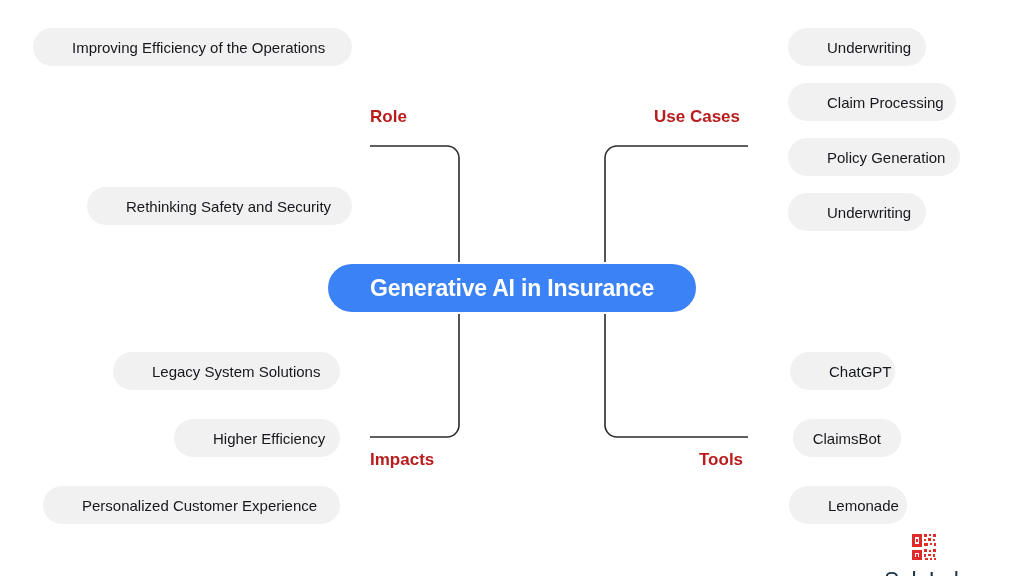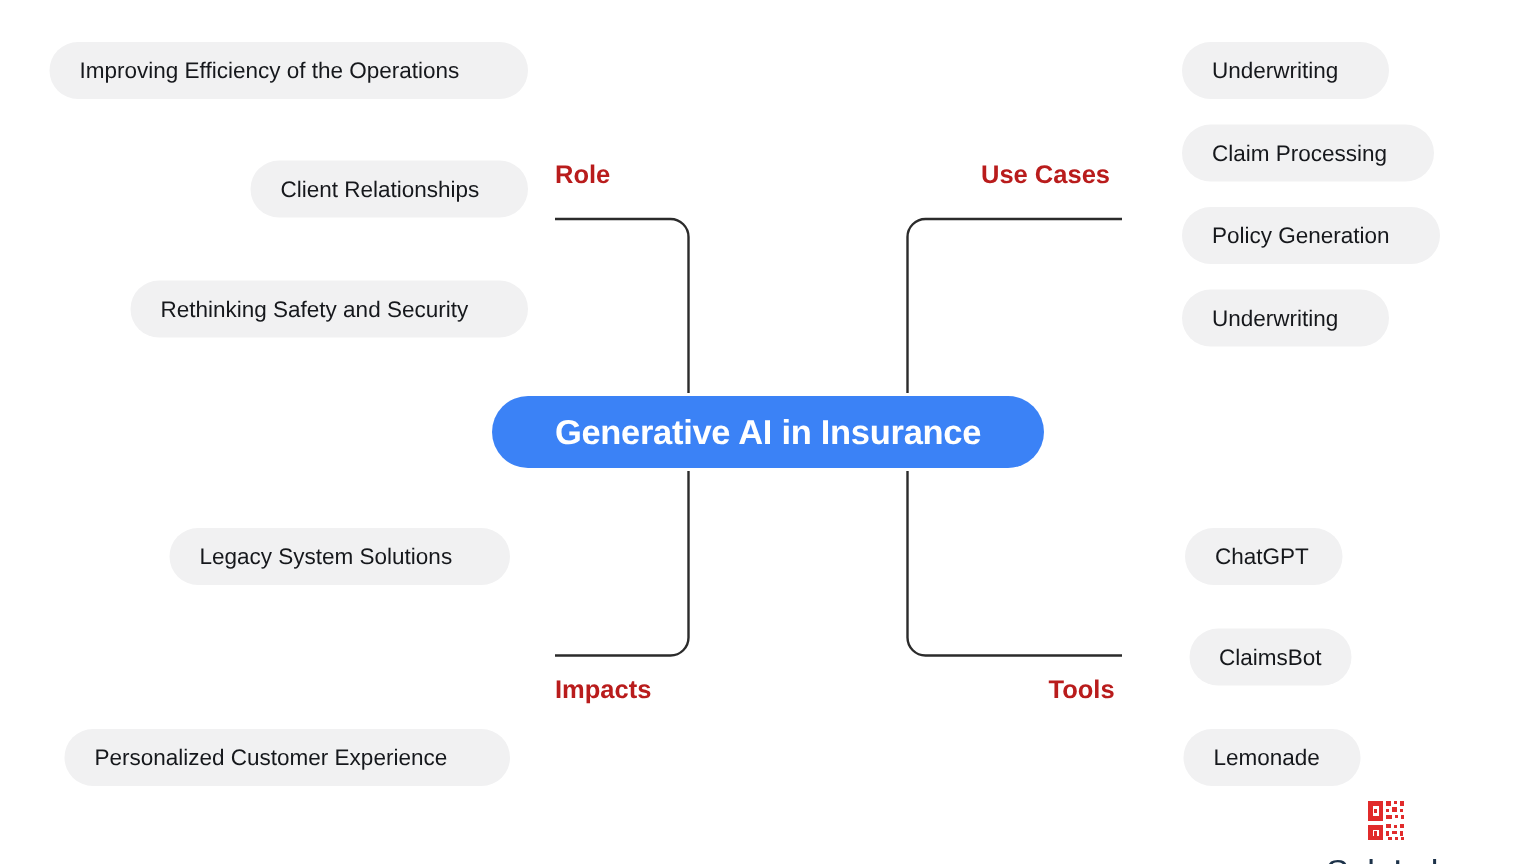--- a/index.html
+++ b/index.html
@@ -38,20 +38,21 @@
     background:#f1f1f2;
     border-radius:19px;
     display:flex; align-items:center;
     padding:0 20px;
     white-space:nowrap;
   }
   .pill span {
     font-size:15px;
     color:#16181c;
     line-height:1;
+    margin-left:19px;
   }
 
   
   .branch-label {
     position:absolute;
     font-size:17px;
     font-weight:bold;
     color:#b91c1c;
     white-space:nowrap;
   }
@@ -82,42 +83,42 @@
   </div>
 
   <div class="branch-label" style="left:370px; top:107px;">Role</div>
   <div class="branch-label" style="left:654px; top:107px;">Use Cases</div>
   <div class="branch-label" style="left:370px; top:450px;">Impacts</div>
   <div class="branch-label" style="left:699px; top:450px;">Tools</div>
 
   <div class="pill" style="left:33px; top:28px; width:319px;">
     <span>Improving Efficiency of the Operations</span>
   </div>
-  <div class="pill" style="left:167px; top:107px; width:185px;">
-    <span>Client Relationships</span>
-  </div>
   <div class="pill" style="left:87px; top:187px; width:265px;">
     <span>Rethinking Safety and Security</span>
   </div>
 
   <div class="pill" style="left:788px; top:28px; width:138px;">
     <span>Underwriting</span>
   </div>
   <div class="pill" style="left:788px; top:83px; width:168px;">
     <span>Claim Processing</span>
   </div>
   <div class="pill" style="left:788px; top:138px; width:172px;">
     <span>Policy Generation</span>
   </div>
   <div class="pill" style="left:788px; top:193px; width:138px;">
     <span>Underwriting</span>
   </div>
 
   <div class="pill" style="left:113px; top:352px; width:227px;">
     <span>Legacy System Solutions</span>
+  </div>
+  <div class="pill" style="left:174px; top:419px; width:166px;">
+    <span>Higher Efficiency</span>
   </div>
   <div class="pill" style="left:790px; top:352px; width:105px;">
     <span>ChatGPT</span>
   </div>
 
   <div class="pill" style="left:43px; top:486px; width:297px;">
     <span>Personalized Customer Experience</span>
   </div>
   <div class="pill" style="left:793px; top:419px; width:108px;justify-content:flex-end;">
     <span>ClaimsBot</span>

